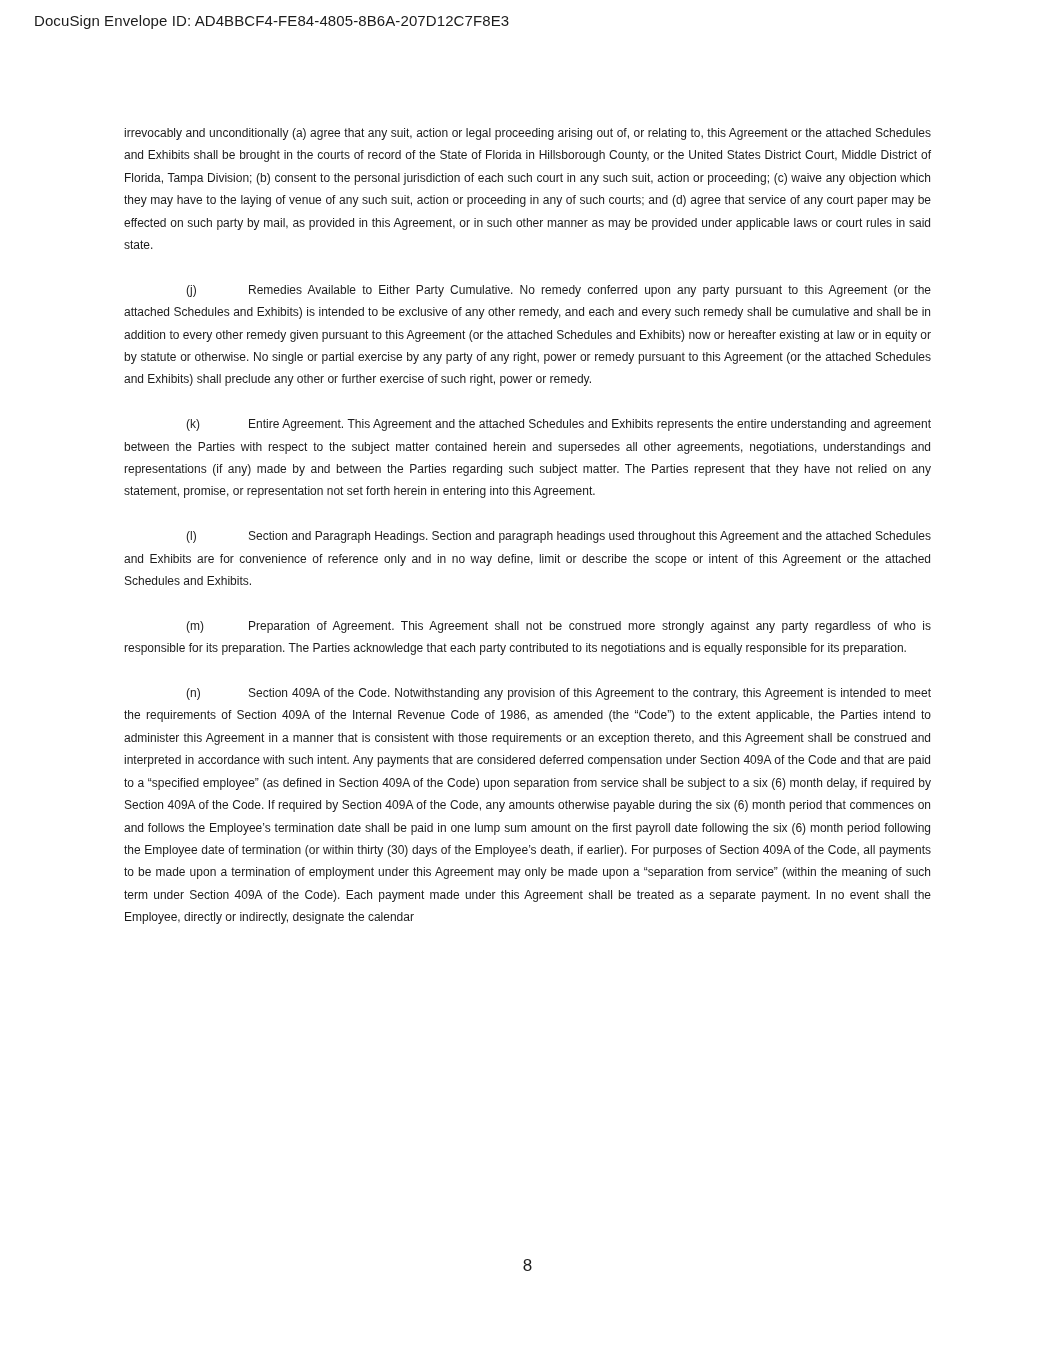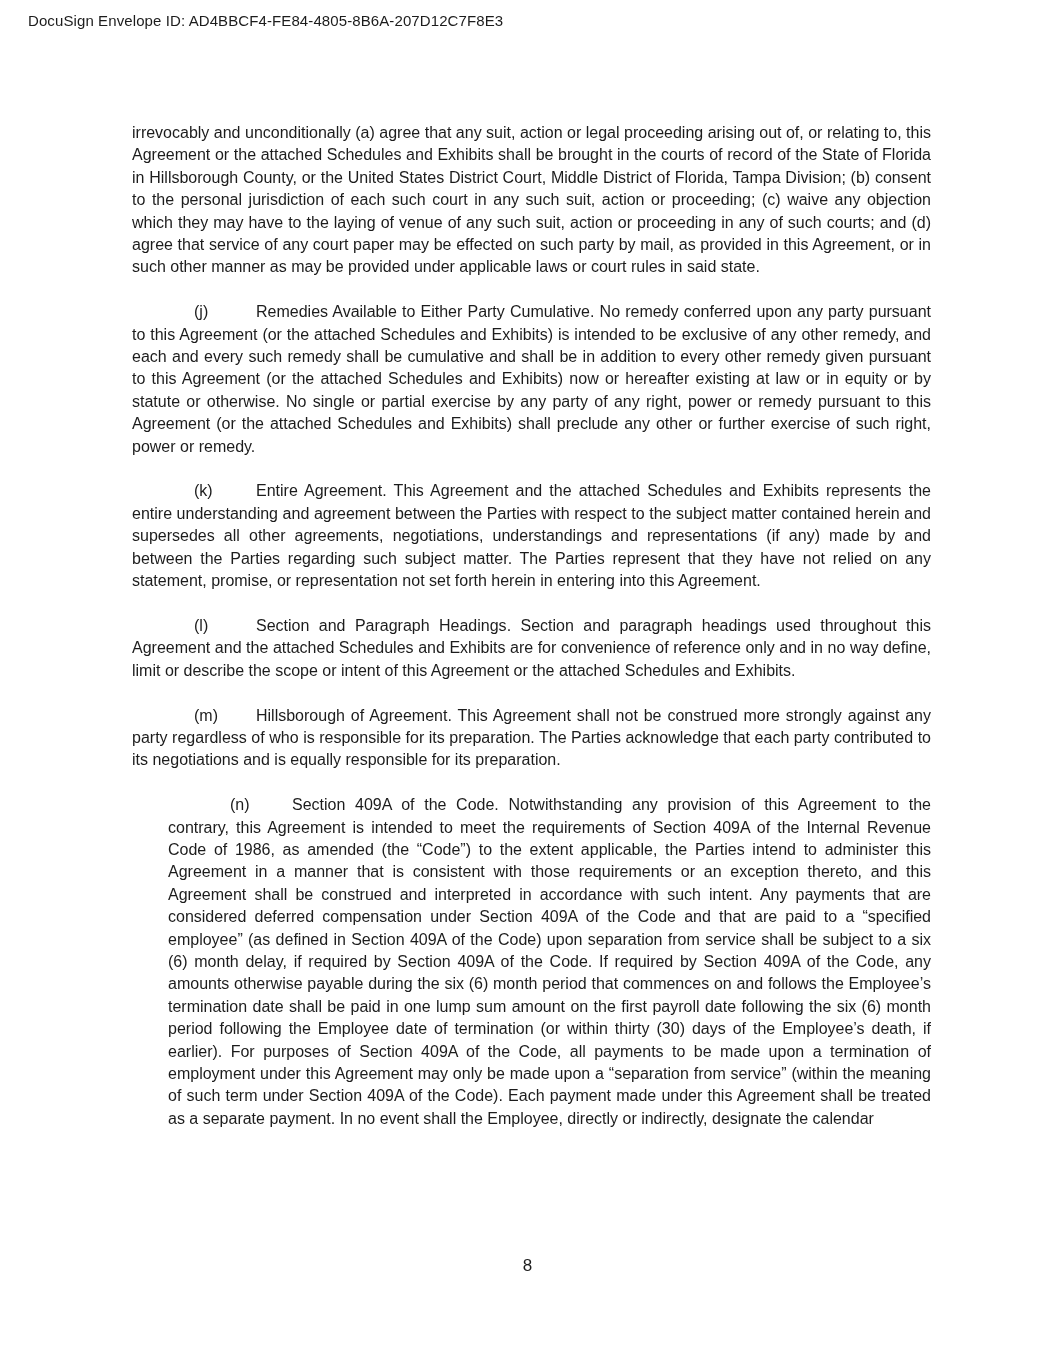--- a/index.html
+++ b/index.html
@@ -10,42 +10,41 @@
     width: 1055px;
     height: 1365px;
     position: relative;
     background: #ffffff;
     font-family: "Liberation Sans", "DejaVu Sans", sans-serif;
     color: #1c1c1c;
     overflow: hidden;
   }
   .docusign-header {
     position: absolute;
-    left: 28px;
+    left: 34px;
     top: 12px;
     font-size: 15px;
     letter-spacing: 0.1px;
     color: #1c1c1c;
     white-space: nowrap;
   }
   .doc-body {
     position: absolute;
-    left: 132px;
+    left: 124px;
     right: 124px;
     top: 122px;
-    font-size: 16px;
+    font-size: 12px;
     line-height: 22.4px;
     text-align: justify;
   }
   .para {
     margin: 0 0 22.4px 0;
   }
   .para:last-child {
     margin-bottom: 0;
-    margin-left: 36px;
   }
   .sec-label {
     display: inline-block;
     margin-left: 62px;
     min-width: 62px;
   }
   .sec-heading {
     text-decoration-thickness: 1.5px;
     text-underline-offset: 3px;
   }
@@ -69,21 +68,21 @@
   <div class="doc-body">
 
     <p class="para"><span>irrevocably and unconditionally (a) agree that any suit, action or legal proceeding arising out of, or relating to, this Agreement or the attached Schedules and Exhibits shall be brought in the courts of record of the State of Florida in Hillsborough County, or the United States District Court, Middle District of Florida, Tampa Division; (b) consent to the personal jurisdiction of each such court in any such suit, action or proceeding; (c) waive any objection which they may have to the laying of venue of any such suit, action or proceeding in any of such courts; and (d) agree that service of any court paper may be effected on such party by mail, as provided in this Agreement, or in such other manner as may be provided under applicable laws or court rules in said state.</span></p>
 
     <p class="para"><span class="sec-label">(j)</span><span class="sec-heading">Remedies Available to Either Party Cumulative</span><span>.</span> <span>No remedy conferred upon any party pursuant to this Agreement (or the attached Schedules and Exhibits) is intended to be exclusive of any other remedy, and each and every such remedy shall be cumulative and shall be in addition to every other remedy given pursuant to this Agreement (or the attached Schedules and Exhibits) now or hereafter existing at law or in equity or by statute or otherwise. No single or partial exercise by any party of any right, power or remedy pursuant to this Agreement (or the attached Schedules and Exhibits) shall preclude any other or further exercise of such right, power or remedy.</span></p>
 
     <p class="para"><span class="sec-label">(k)</span><span class="sec-heading">Entire Agreement</span><span>.</span> <span>This Agreement and the attached Schedules and Exhibits represents the entire understanding and agreement between the Parties with respect to the subject matter contained herein and supersedes all other agreements, negotiations, understandings and representations (if any) made by and between the Parties regarding such subject matter.  The Parties represent that they have not relied on any statement, promise, or representation not set forth herein in entering into this Agreement.</span></p>
 
     <p class="para"><span class="sec-label">(l)</span><span class="sec-heading">Section and Paragraph Headings</span><span>.</span> <span>Section and paragraph headings used throughout this Agreement and the attached Schedules and Exhibits are for convenience of reference only and in no way define, limit or describe the scope or intent of this Agreement or the attached Schedules and Exhibits.</span></p>
 
-    <p class="para"><span class="sec-label">(m)</span><span class="sec-heading">Hillsborough of Agreement</span><span>.</span> <span>This Agreement shall not be construed more strongly against any party regardless of who is responsible for its preparation. The Parties acknowledge that each party contributed to its negotiations and is equally responsible for its preparation.</span></p>
+    <p class="para"><span class="sec-label">(m)</span><span class="sec-heading">Preparation of Agreement</span><span>.</span> <span>This Agreement shall not be construed more strongly against any party regardless of who is responsible for its preparation. The Parties acknowledge that each party contributed to its negotiations and is equally responsible for its preparation.</span></p>
 
     <p class="para"><span class="sec-label">(n)</span><span class="sec-heading">Section 409A of the Code</span><span>.</span> <span>Notwithstanding any provision of this Agreement to the contrary, this Agreement is intended to meet the requirements of Section 409A of the Internal Revenue Code of 1986, as amended (the “Code”) to the extent applicable, the Parties intend to administer this Agreement in a manner that is consistent with those requirements or an exception thereto, and this Agreement shall be construed and interpreted in accordance with such intent. Any payments that are considered deferred compensation under Section 409A of the Code and that are paid to a “specified employee” (as defined in Section 409A of the Code) upon separation from service shall be subject to a six (6) month delay, if required by Section 409A of the Code. If required by Section 409A of the Code, any amounts otherwise payable during the six (6) month period that commences on and follows the Employee’s termination date shall be paid in one lump sum amount on the first payroll date following the six (6) month period following the Employee date of termination (or within thirty (30) days of the Employee’s death, if earlier). For purposes of Section 409A of the Code, all payments to be made upon a termination of employment under this Agreement may only be made upon a “separation from service” (within the meaning of such term under Section 409A of the Code). Each payment made under this Agreement shall be treated as a separate payment. In no event shall the Employee, directly or indirectly, designate the calendar</span></p>
 
   </div>
 
   <div class="page-footer">8</div>
 
 </div>
 
 </body></html>

